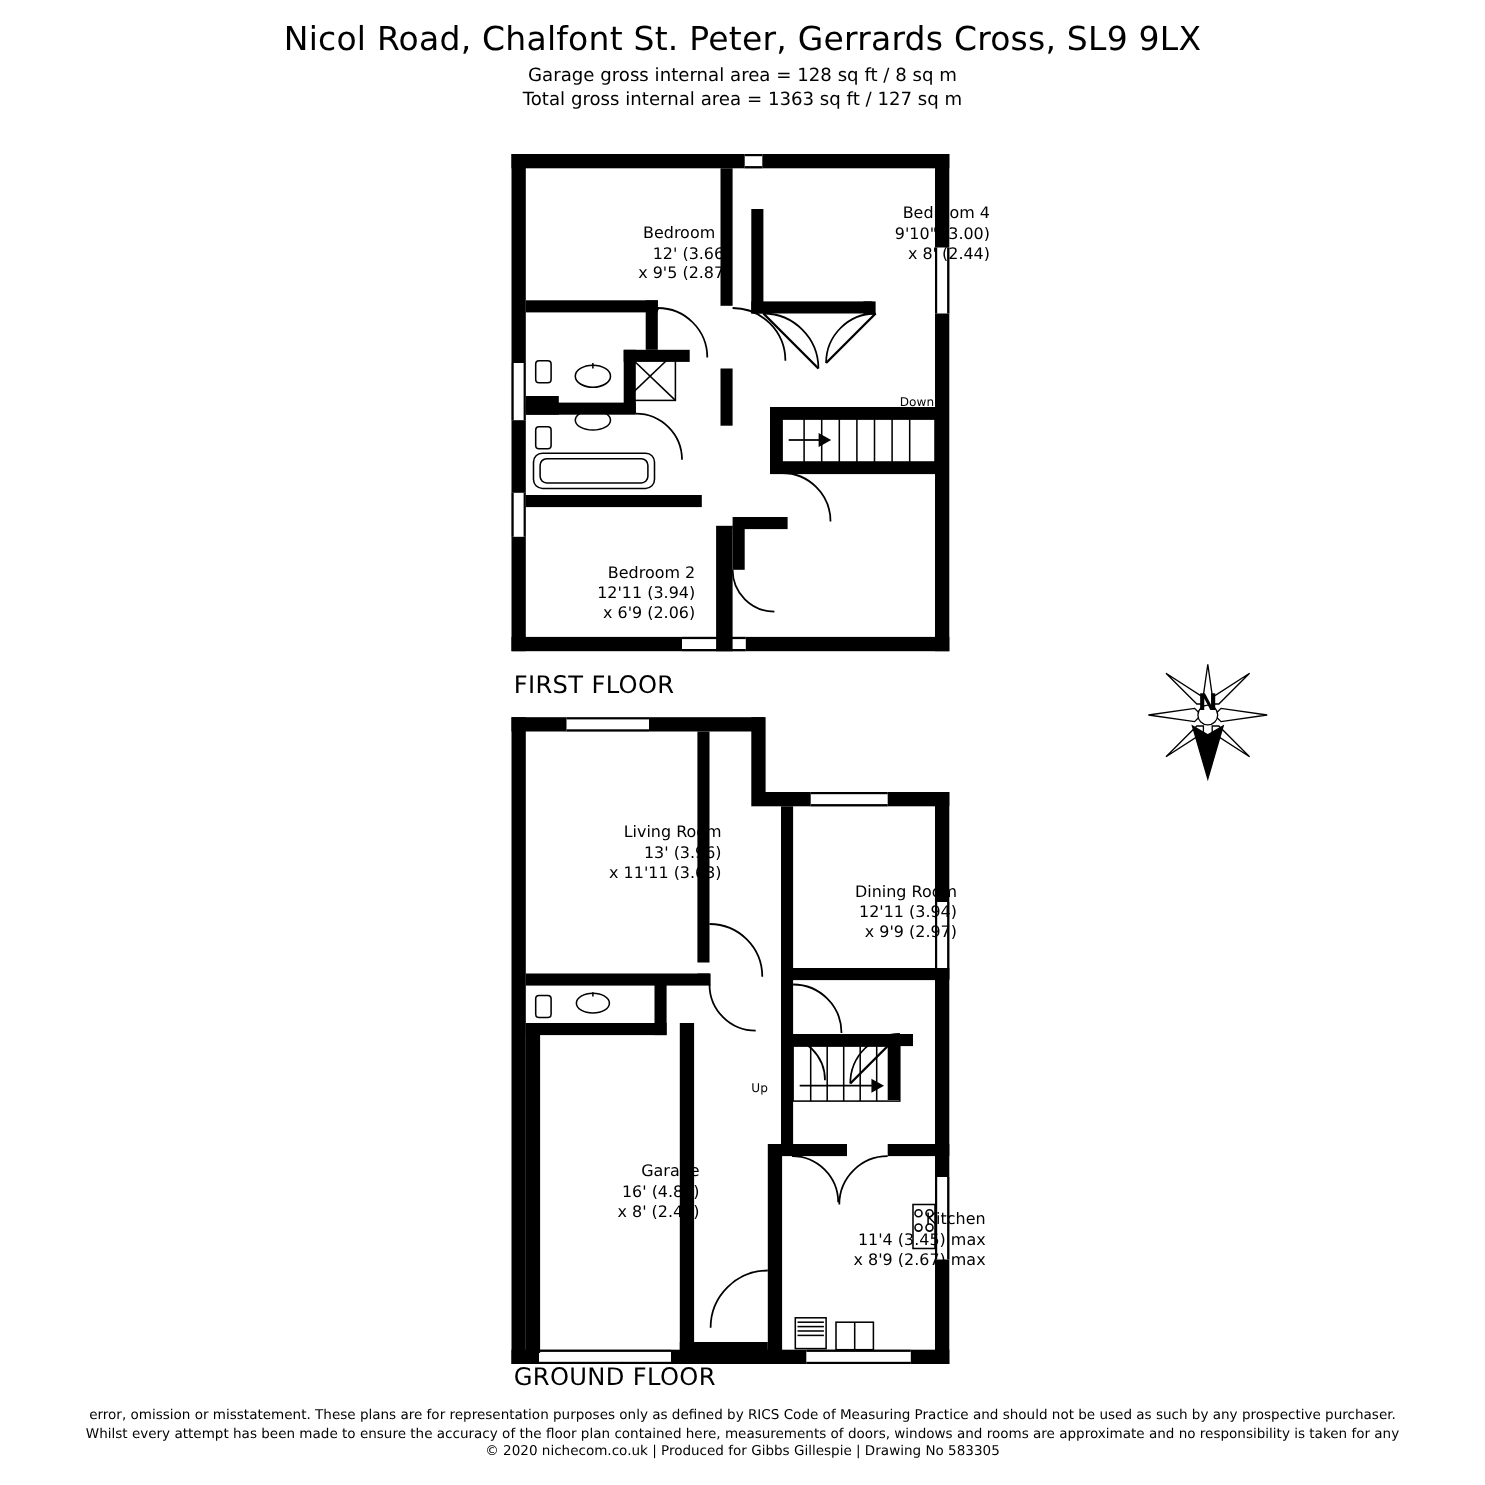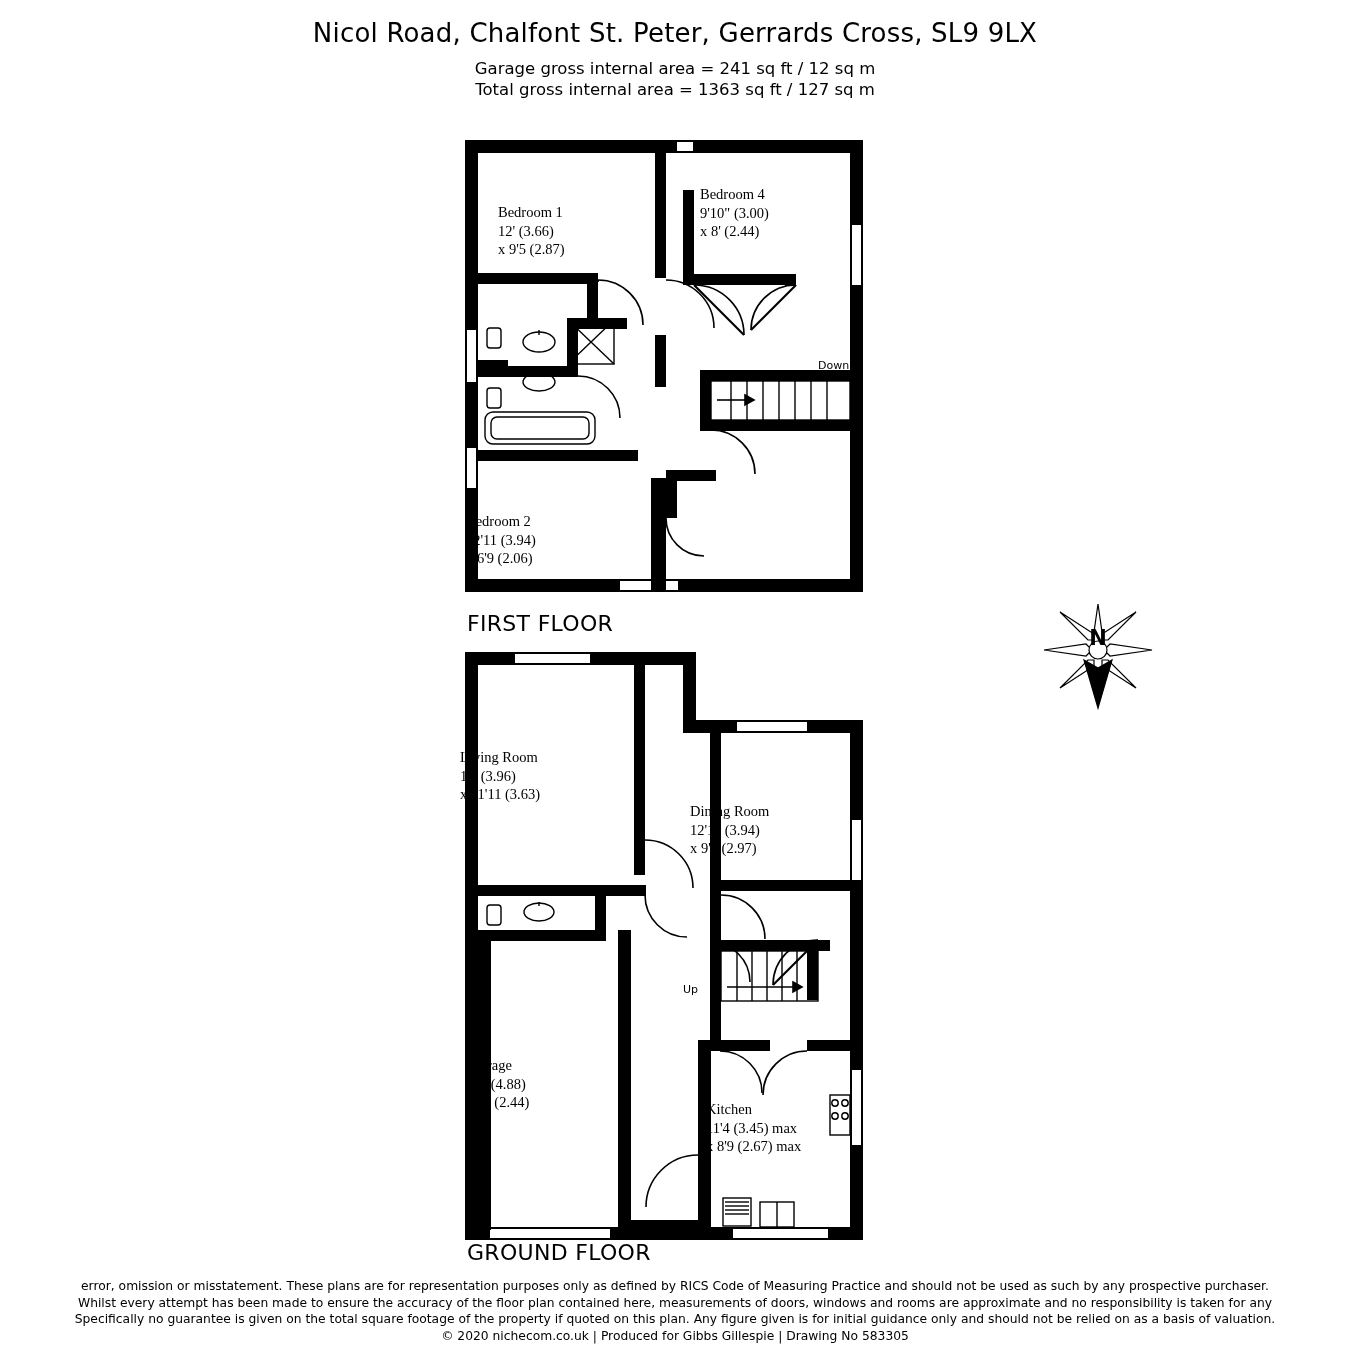--- a/index.html
+++ b/index.html
@@ -18,21 +18,21 @@
   .page {
     position: absolute;
     inset: 0;
   }
   .title {
     position: absolute;
     top: 18px;
     left: 0;
     width: 1350px;
     text-align: center;
-    font-size: 26px;
+    font-size: 30px;
     letter-spacing: 0.2px;
   }
   .subtitle-block {
     position: absolute;
     top: 58px;
     left: 0;
     width: 1350px;
     text-align: center;
     font-size: 16.5px;
     line-height: 21px;
@@ -47,25 +47,24 @@
     left: 0;
     top: 1278px;
     width: 1350px;
     text-align: center;
     font-size: 12.3px;
     line-height: 16.6px;
   }
   .disclaimer .line { display: block; }
   .label {
     position: absolute;
-    text-align: left;
+    text-align: right;
     font-size: 14.5px;
     line-height: 18.5px;
     white-space: nowrap;
-    font-family: Liberation Serif, serif;
   }
   .label .ln { display: block; }
   .small-label {
     position: absolute;
     font-size: 11px;
     white-space: nowrap;
   }
   svg { display: block; overflow: visible; }
   .plan {
     position: absolute;
@@ -87,21 +86,21 @@
   }
 </style>
 </head>
 <body>
 
 <div class="page">
 
   <div class="title">Nicol Road, Chalfont St. Peter, Gerrards Cross, SL9 9LX</div>
 
   <div class="subtitle-block">
-    <span class="ln" style="display:block">Garage gross internal area = 241 sq ft / 12 sq m</span>
+    <span class="ln" style="display:block">Garage gross internal area = 128 sq ft / 8 sq m</span>
     <span class="ln" style="display:block">Total gross internal area =  1363 sq ft / 127 sq m</span>
   </div>
 
   <div class="plan" style="left:455px; top:130px; width:430px; height:480px;">
     <svg width="430" height="480" viewBox="0 0 430 480">
       <g fill="#000000">
 
         <rect x="10" y="10" width="398" height="13"></rect>
         <rect x="10" y="10" width="13" height="452"></rect>
         <rect x="395" y="10" width="13" height="452"></rect>
@@ -380,17 +379,16 @@
       </g>
       <polygon points="60,110 46,62 60,70 74,62" fill="#000000" stroke="#000000" stroke-width="1.2"></polygon>
       <circle cx="60" cy="52" r="9" fill="#ffffff" stroke="#000000" stroke-width="1.2"></circle>
     </svg>
     <div class="n-letter">N</div>
   </div>
 
   <div class="disclaimer">
     <span class="line">error, omission or misstatement. These plans are for representation purposes only as defined by RICS Code of Measuring Practice and should not be used as such by any prospective purchaser.</span>
     <span class="line">Whilst every attempt has been made to ensure the accuracy of the floor plan contained here, measurements of doors, windows and rooms are approximate and no responsibility is taken for any</span>
-    <span class="line">Specifically no guarantee is given on the total square footage of the property if quoted on this plan. Any figure given is for initial guidance only and should not be relied on as a basis of valuation.</span>
     <span class="line">© 2020 nichecom.co.uk   |   Produced for Gibbs Gillespie  |  Drawing No 583305</span>
   </div>
 
 </div>
 
 </body></html>

